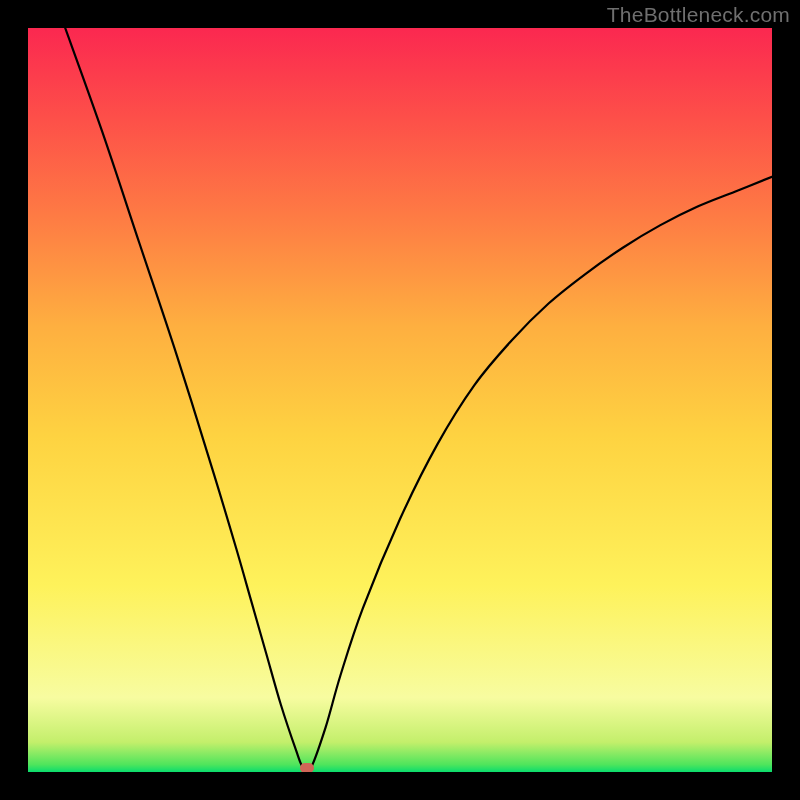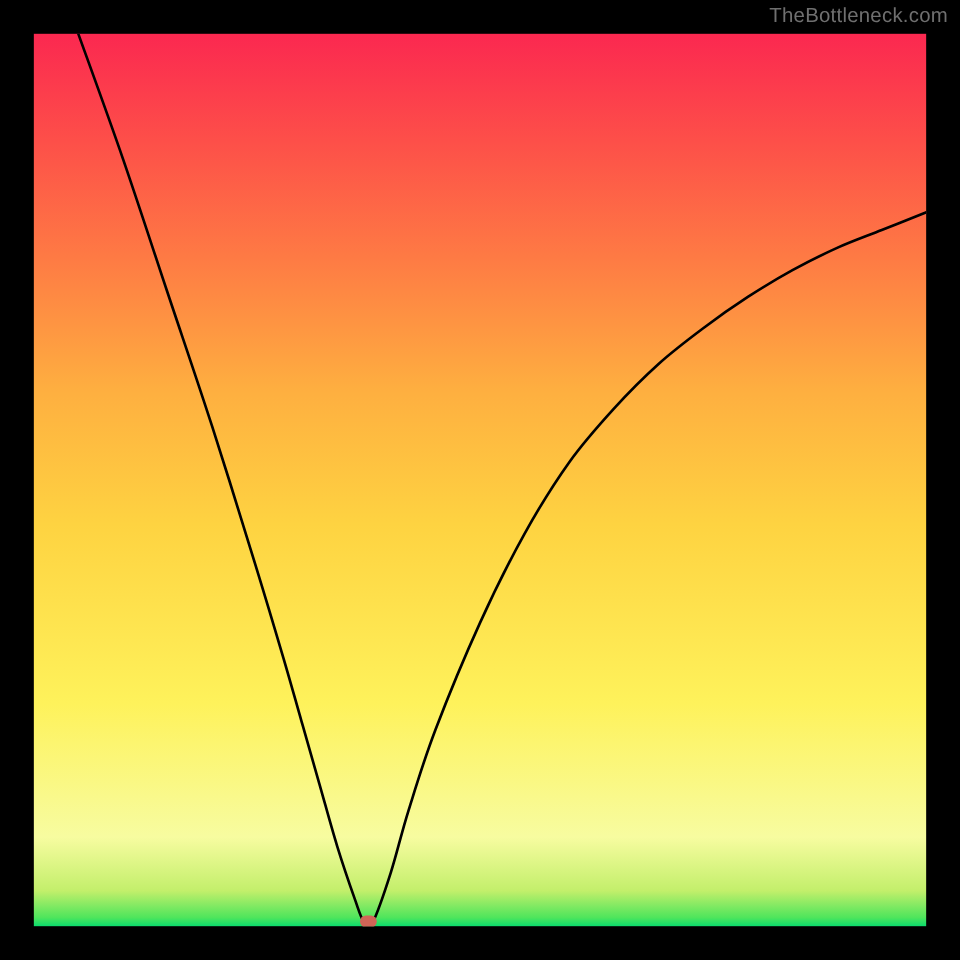--- a/index.html
+++ b/index.html
@@ -32,21 +32,21 @@
       #fe7a44 75%,
       #fd4f49 88%,
       #fb2850 100%
     );
   }
   .watermark {
     position: absolute;
     top: 3px;
     right: 10px;
     font-family: Arial, Helvetica, sans-serif;
-    font-size: 17px;
+    font-size: 21px;
     color: #6f6f6f;
     font-weight: 400;
     letter-spacing: 0.2px;
     margin-left: 16px;
   }
   .curve {
     position: absolute;
     left: 0;
     top: 0;
     width: 744px;

